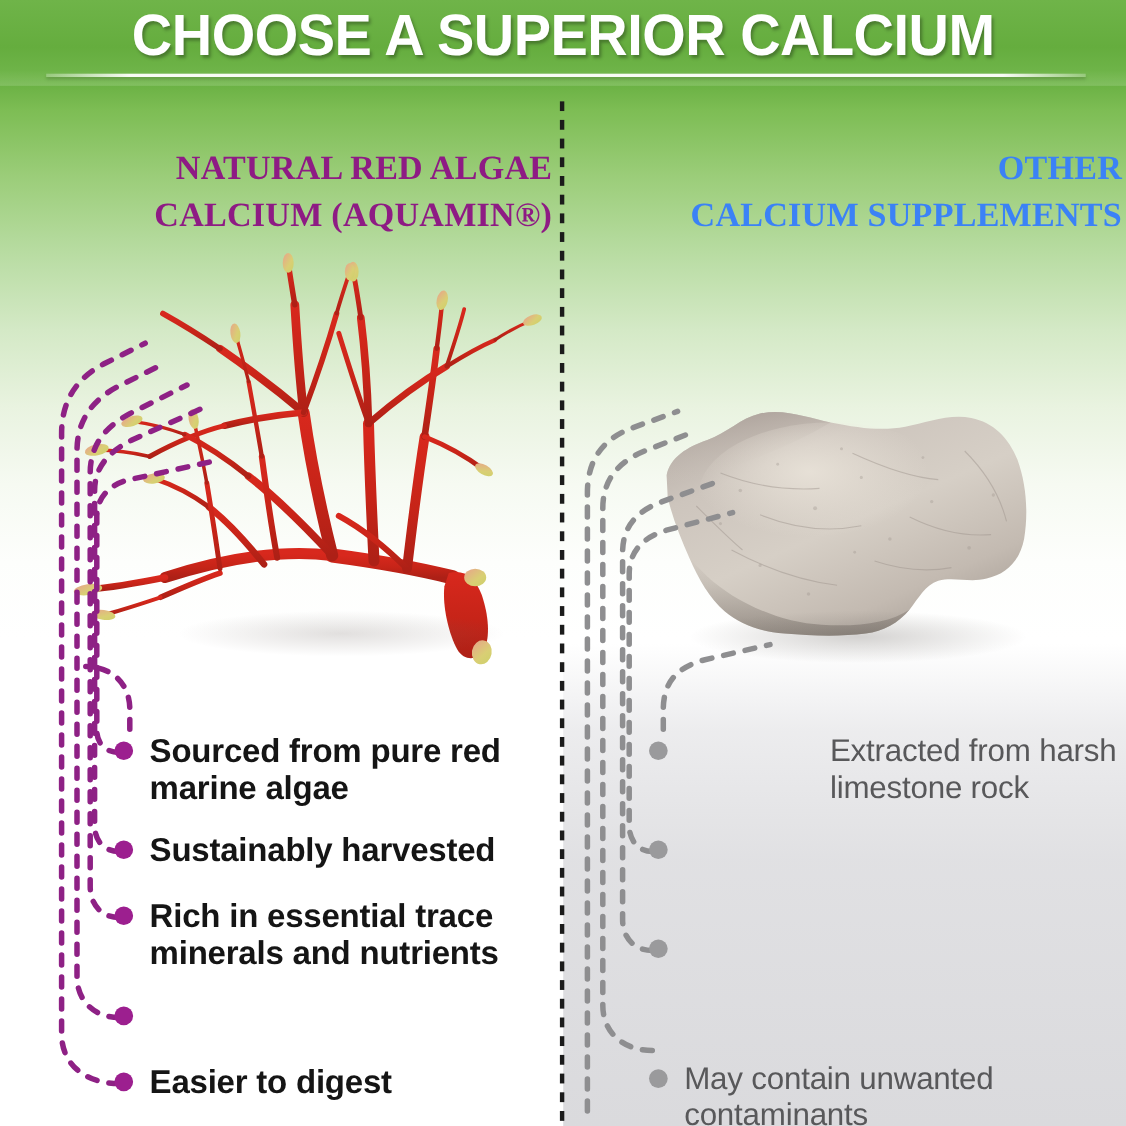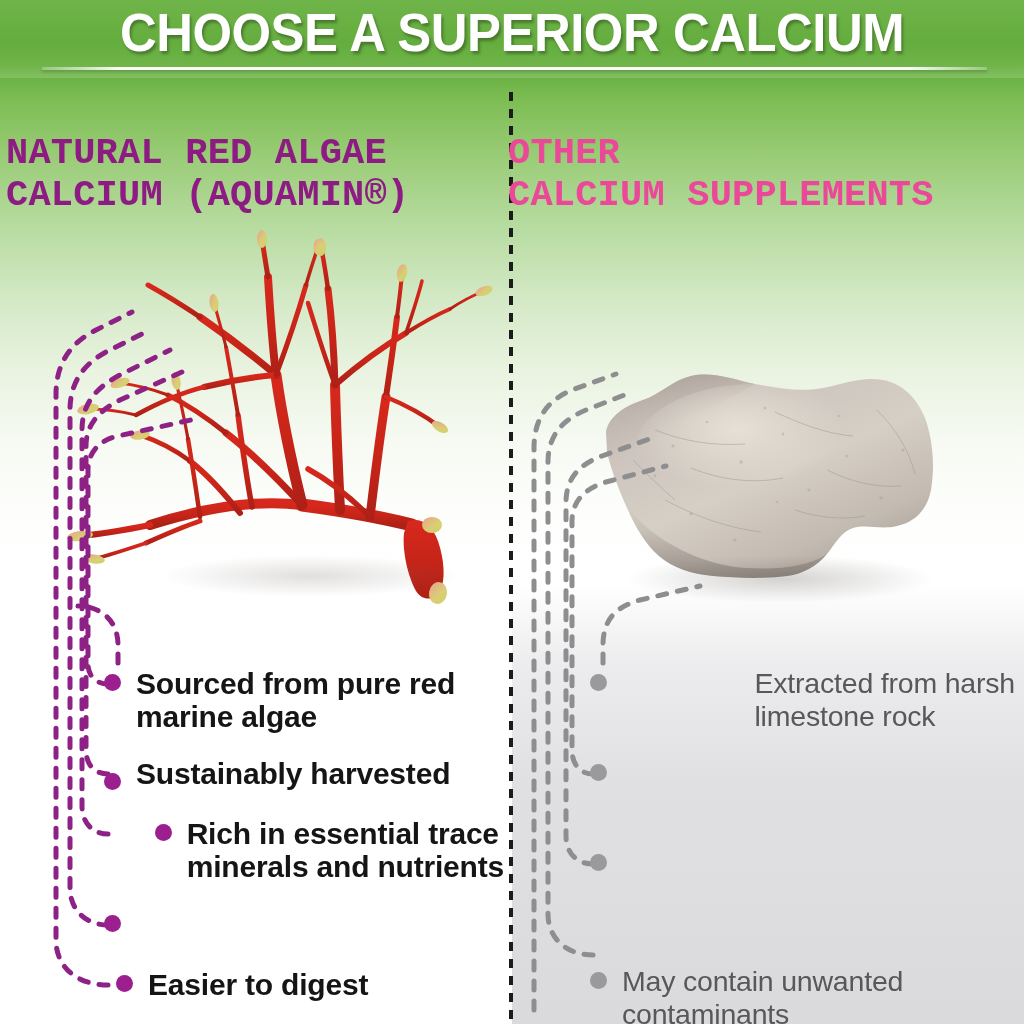--- a/index.html
+++ b/index.html
@@ -103,35 +103,35 @@
     width: 4px;
     height: 930px;
     background-image: linear-gradient(to bottom, #1b1b1b 52%, rgba(0,0,0,0) 0%);
     background-size: 4px 17px;
     background-repeat: repeat-y;
   }
 
   
   .col-head {
     position: absolute;
-    text-align: left;
-    font-family: Liberation Mono, monospace;
+    text-align: right;
+    font-family: Liberation Serif, serif;
     font-weight: bold;
-    font-size: 37px;
+    font-size: 31px;
     line-height: 42px;
     letter-spacing: 0.2px;
     white-space: pre-line;
   }
   .col-head.left {
     left: 6px; top: 132px; width: 496px;
     color: #8e1b84;
   }
   .col-head.right {
-    left: 508px; top: 132px; width: 500px;
-    color: #ec4899;
+    left: 520px; top: 132px; width: 500px;
+    color: #3b82f6;
   }
 
   
   .algae-wrap {
     position: absolute;
     left: 40px; top: 225px;
     width: 460px; height: 400px;
   }
   .rock-wrap {
     position: absolute;
@@ -390,33 +390,33 @@
       <path d="M534 1010 L534 448 C534 418, 548 400, 572 390 L616 374"></path>
     </g>
   </svg>
 
   <div class="bullet-list left">
     <div class="bullet-item" style="top:12px;left:0;width:400px;">
       <span class="dot"></span>
       <span class="bullet-text">Sourced from pure red
 marine algae</span>
     </div>
-    <div class="bullet-item" style="top:102px;left:0;width:400px;align-items:flex-end;">
+    <div class="bullet-item" style="top:102px;left:0;width:400px;">
       <span class="dot"></span>
       <span class="bullet-text">Sustainably harvested</span>
     </div>
-    <div class="bullet-item" style="top:162px;left:0;width:400px;justify-content:flex-end;">
+    <div class="bullet-item" style="top:162px;left:0;width:400px;">
       <span class="dot"></span>
       <span class="bullet-text">Rich in essential trace
 minerals and nutrients</span>
     </div>
     <div class="bullet-item" style="top:253px;left:0;width:400px;">
       <span class="dot"></span>
     </div>
-    <div class="bullet-item" style="top:313px;left:12px;width:400px;">
+    <div class="bullet-item" style="top:313px;left:0;width:400px;">
       <span class="dot"></span>
       <span class="bullet-text">Easier to digest</span>
     </div>
   </div>
 
   <div class="bullet-list right">
     <div class="bullet-item" style="top:12px;left:0;width:425px;justify-content:space-between;">
       <span class="dot"></span>
       <span class="bullet-text">Extracted from harsh
 limestone rock</span>

